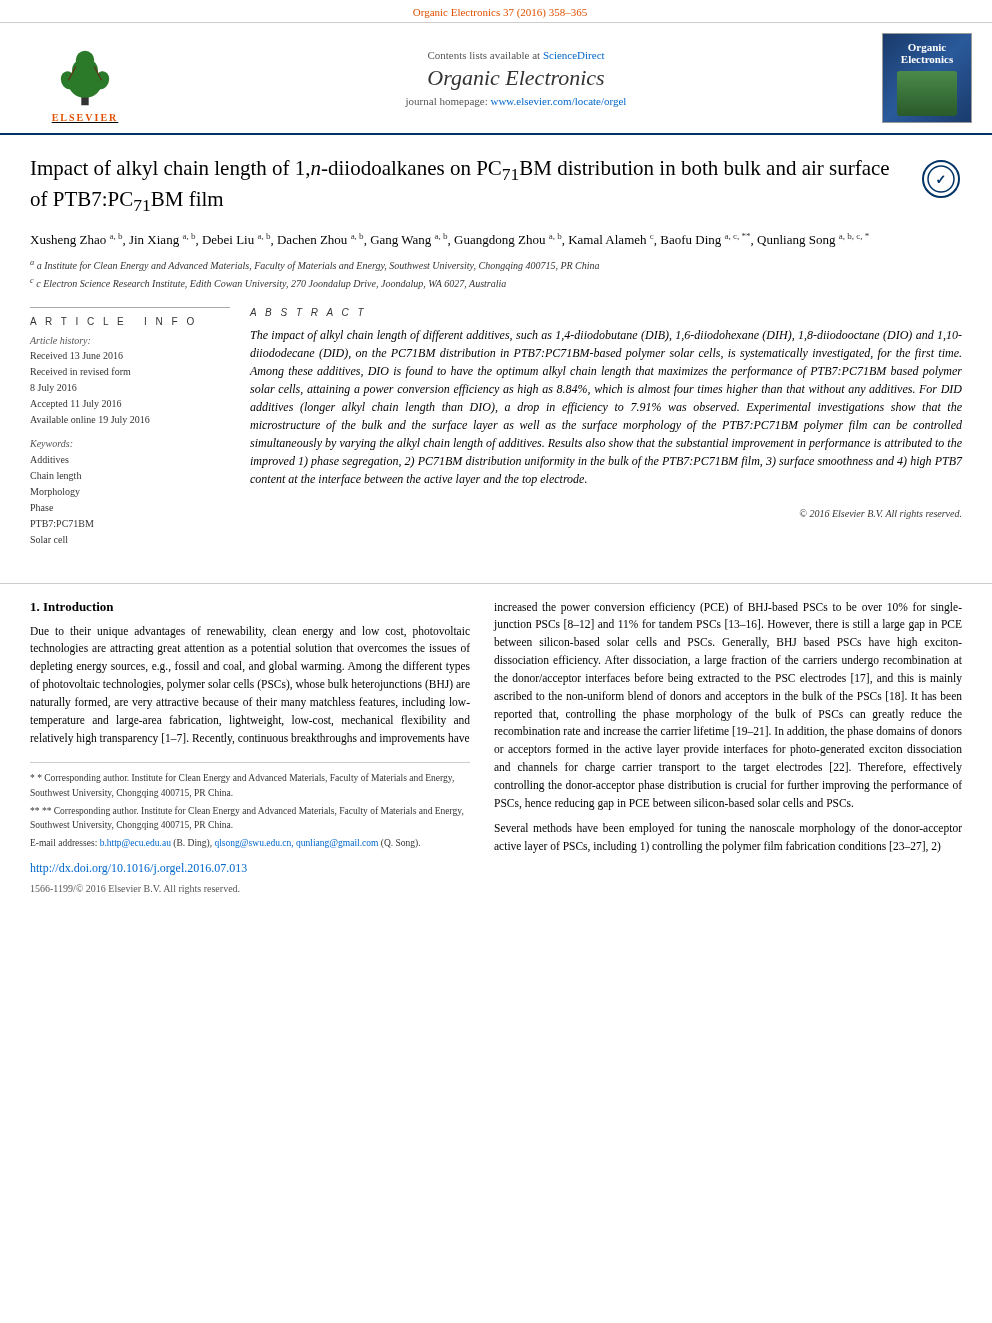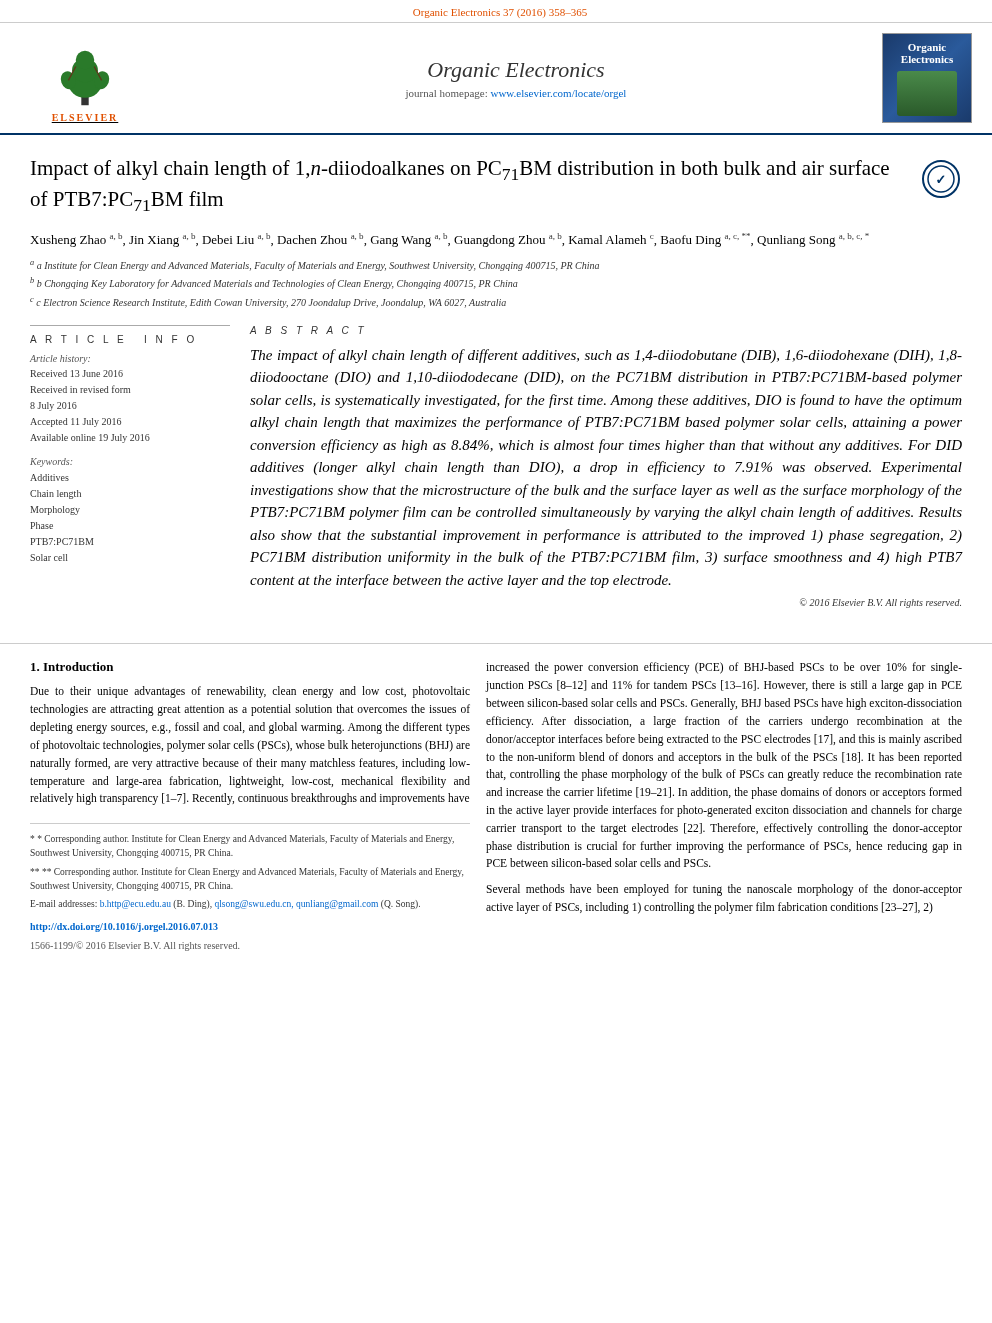--- a/index.html
+++ b/index.html
@@ -200,42 +200,42 @@
       font-style: italic;
       color: #555;
       margin-bottom: 3px;
     }
     .keywords-list {
       font-size: 10px;
       color: #333;
       line-height: 1.6;
     }
     .abstract-text {
-      font-size: 15px;
+      font-size: 12px;
       line-height: 1.5;
       color: #000;
       text-align: justify;
     }
     .abstract-text p {
       margin-bottom: 6px;
     }
     .copyright {
       text-align: right;
       font-size: 10px;
       color: #333;
-      margin-top: 6px;
+      margin-top: 20px;
     }
     .divider {
       border: none;
       border-top: 1px solid #ccc;
       margin: 15px 0;
     }
     .main-body {
       display: flex;
-      gap: 16px;
+      gap: 24px;
       padding: 0 30px 20px 30px;
     }
     .body-left {
       width: 440px;
       flex-shrink: 0;
     }
     .body-right {
       flex: 1;
     }
     .section-title {
@@ -260,24 +260,23 @@
       color: #333;
     }
     .footnotes p {
       margin-bottom: 4px;
     }
     .footnotes a {
       color: #0066cc;
       text-decoration: none;
     }
     .doi-line {
-      font-size: 10px;
+      font-size: 12px;
       color: #0066cc;
       margin-top: 8px;
-      font-weight: bold;
     }
     .issn-line {
       font-size: 10px;
       color: #555;
     }
   </style>
 </head>
 <body>
 
 <div class="page">
@@ -297,20 +296,24 @@
           <ellipse cx="22" cy="35" rx="8" ry="10" fill="#2a7a2a" transform="rotate(-20 22 35)"></ellipse>
           <ellipse cx="58" cy="35" rx="8" ry="10" fill="#2a7a2a" transform="rotate(20 58 35)"></ellipse>
           <line x1="30" y1="20" x2="22" y2="35" stroke="#5a3a1a" stroke-width="1.5"></line>
           <line x1="50" y1="20" x2="58" y2="35" stroke="#5a3a1a" stroke-width="1.5"></line>
         </svg>
         <div class="elsevier-text">ELSEVIER</div>
       </div>
     </div>
 
     <div class="header-center">
+      <div class="sciencedirect-link">
+        <span>Contents lists available at</span>
+        <a href="#">ScienceDirect</a>
+      </div>
       <div class="journal-title">Organic Electronics</div>
       <div class="journal-homepage">
         <span>journal homepage:</span>
         <a href="#">www.elsevier.com/locate/orgel</a>
       </div>
     </div>
 
     <div class="header-logo-right">
       <div class="journal-cover">
         <div style="font-weight:bold;font-size:11px;">Organic</div>
@@ -335,21 +338,20 @@
         Impact of alkyl chain length of 1,<em>n</em>-diiodoalkanes on PC<sub>71</sub>BM distribution in both bulk and air surface of PTB7:PC<sub>71</sub>BM film
       </h1>
     </div>
 
     <div class="authors">
       Xusheng Zhao <sup>a, b</sup>, Jin Xiang <sup>a, b</sup>, Debei Liu <sup>a, b</sup>, Dachen Zhou <sup>a, b</sup>, Gang Wang <sup>a, b</sup>, Guangdong Zhou <sup>a, b</sup>, Kamal Alameh <sup>c</sup>, Baofu Ding <sup>a, c, **</sup>, Qunliang Song <sup>a, b, c, *</sup>
     </div>
 
     <div class="affiliations">
       <p><sup>a</sup> <span>a Institute for Clean Energy and Advanced Materials, Faculty of Materials and Energy, Southwest University, Chongqing 400715, PR China</span></p>
-      <p><sup>b</sup> <span>b Chongqing Key Laboratory for Advanced Materials and Technologies of Clean Energy, Chongqing 400715, PR China</span></p>
       <p><sup>c</sup> <span>c Electron Science Research Institute, Edith Cowan University, 270 Joondalup Drive, Joondalup, WA 6027, Australia</span></p>
     </div>
 
     <div class="two-column">
 
       <div class="left-column">
         <div class="article-info-box">
           <div class="section-heading">A R T I C L E &nbsp; I N F O</div>
           <div class="info-label">Article history:</div>
           <div class="info-dates">

